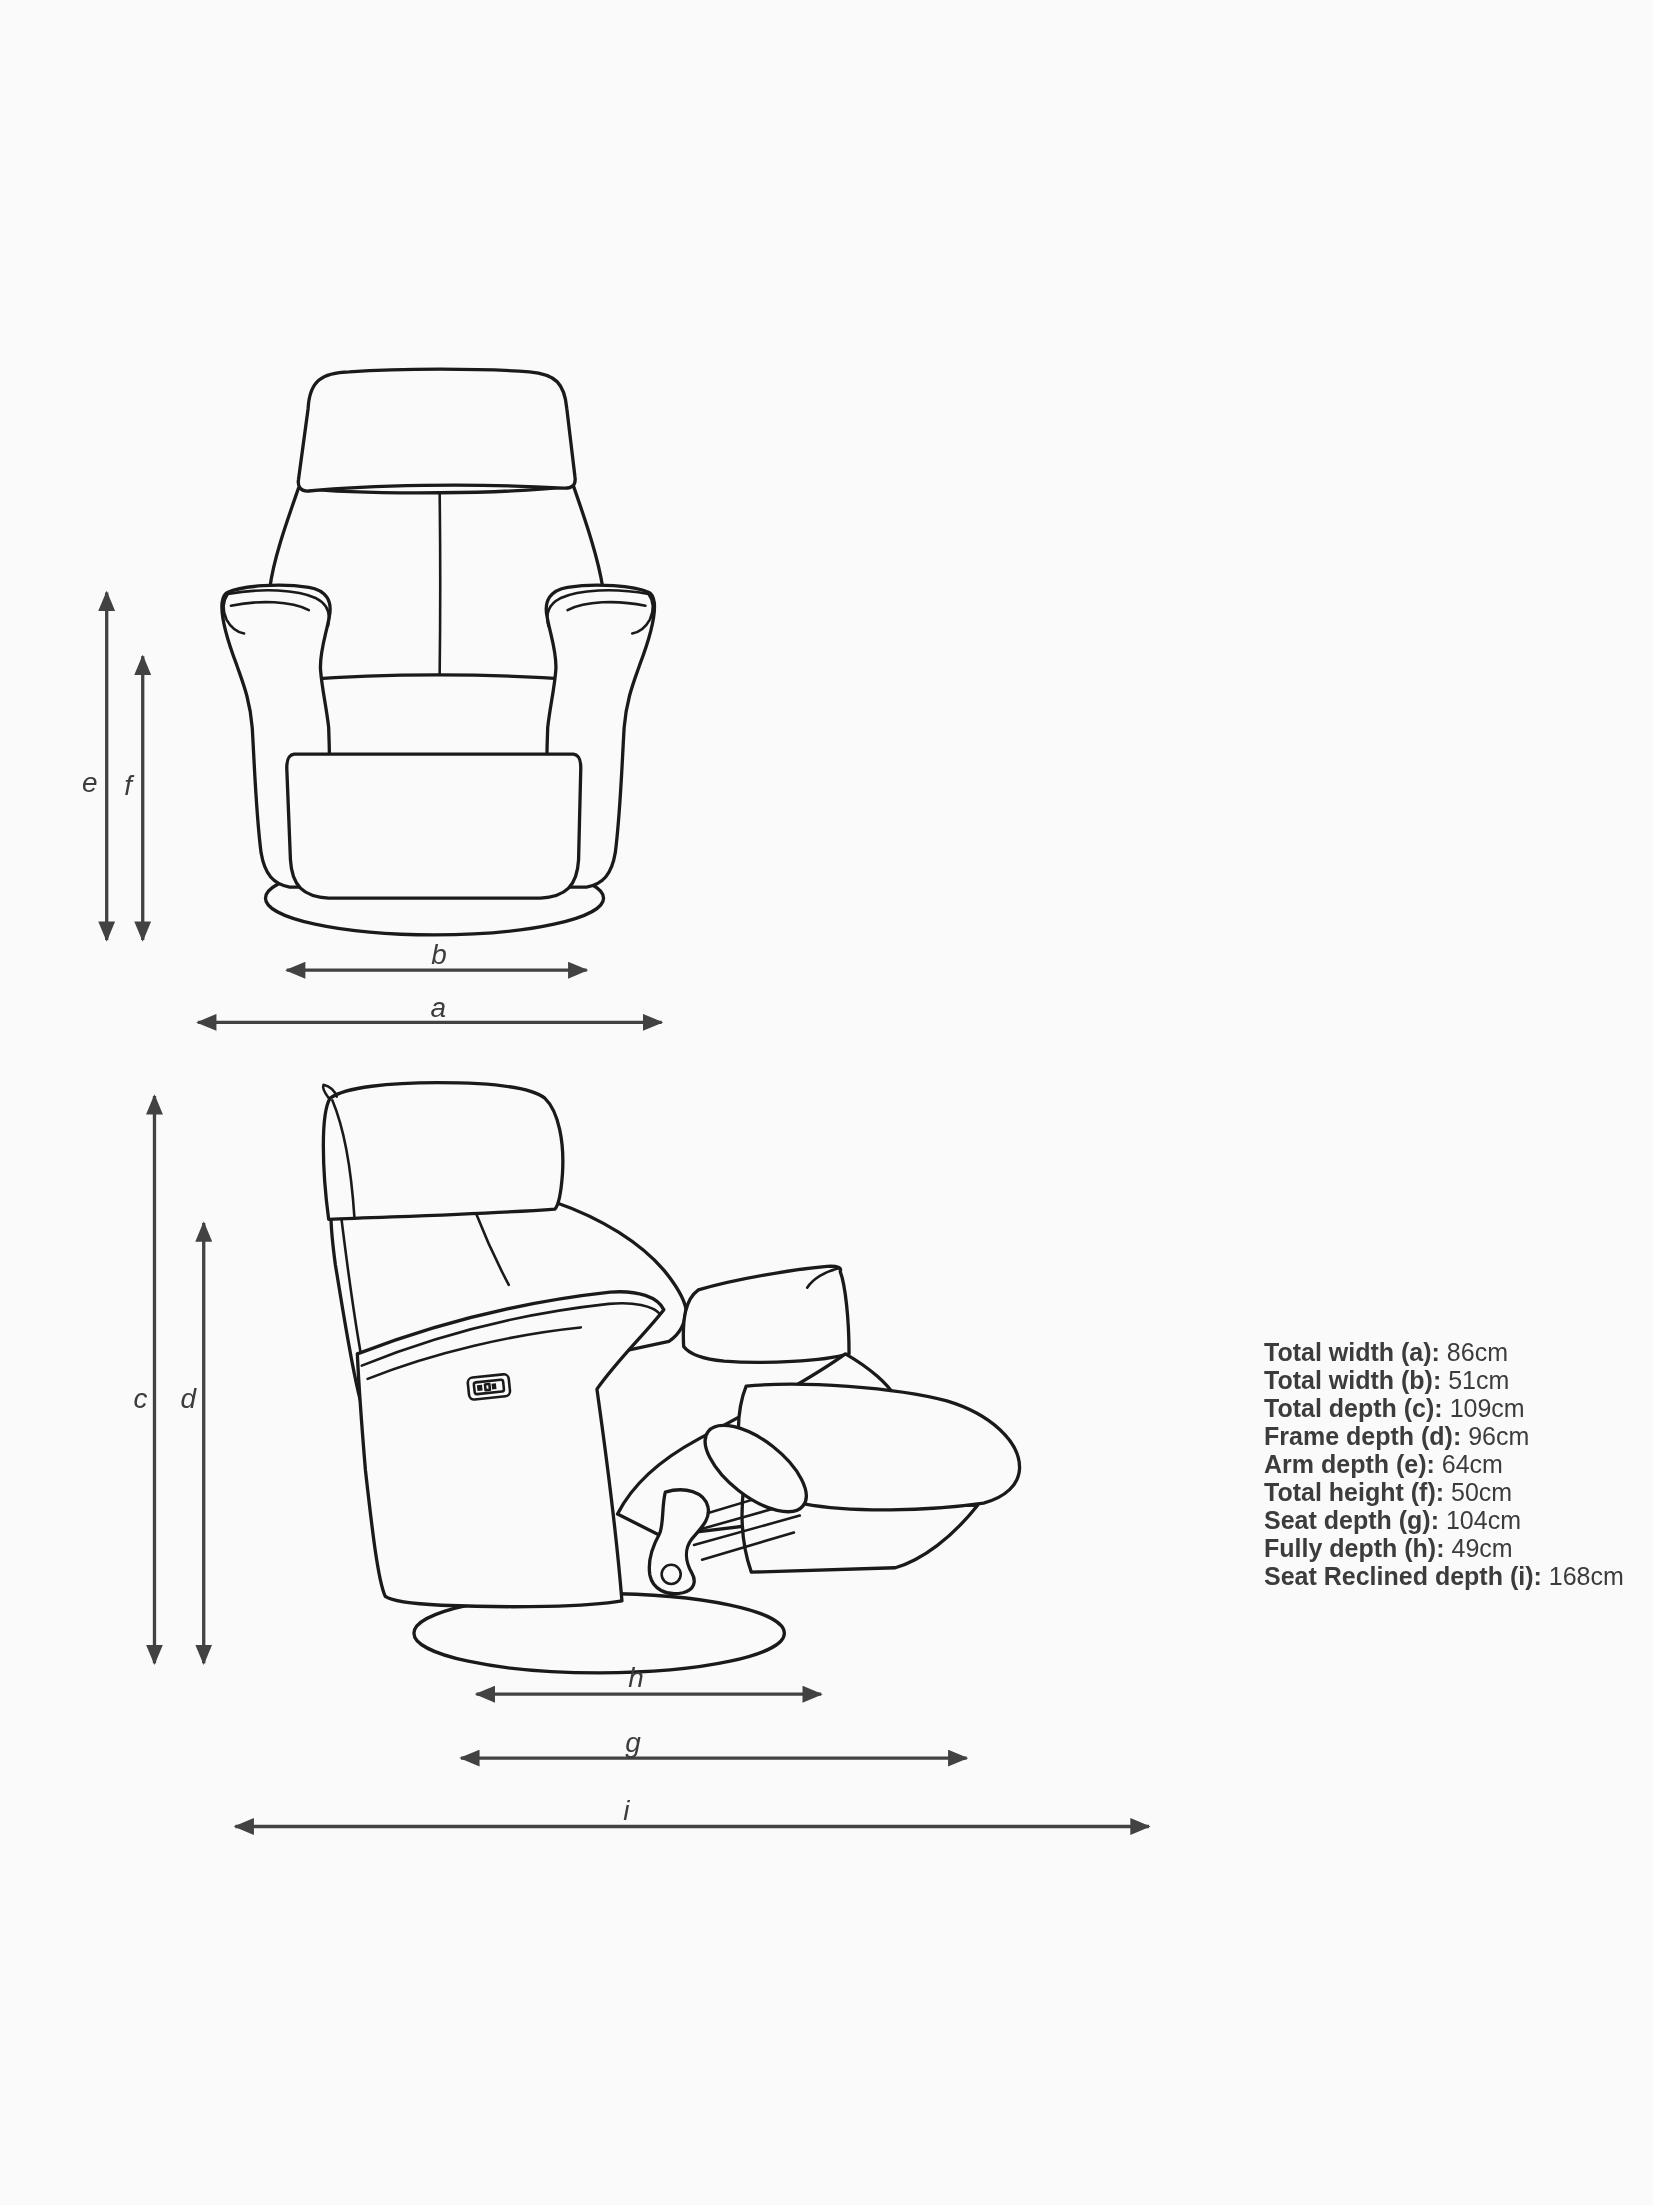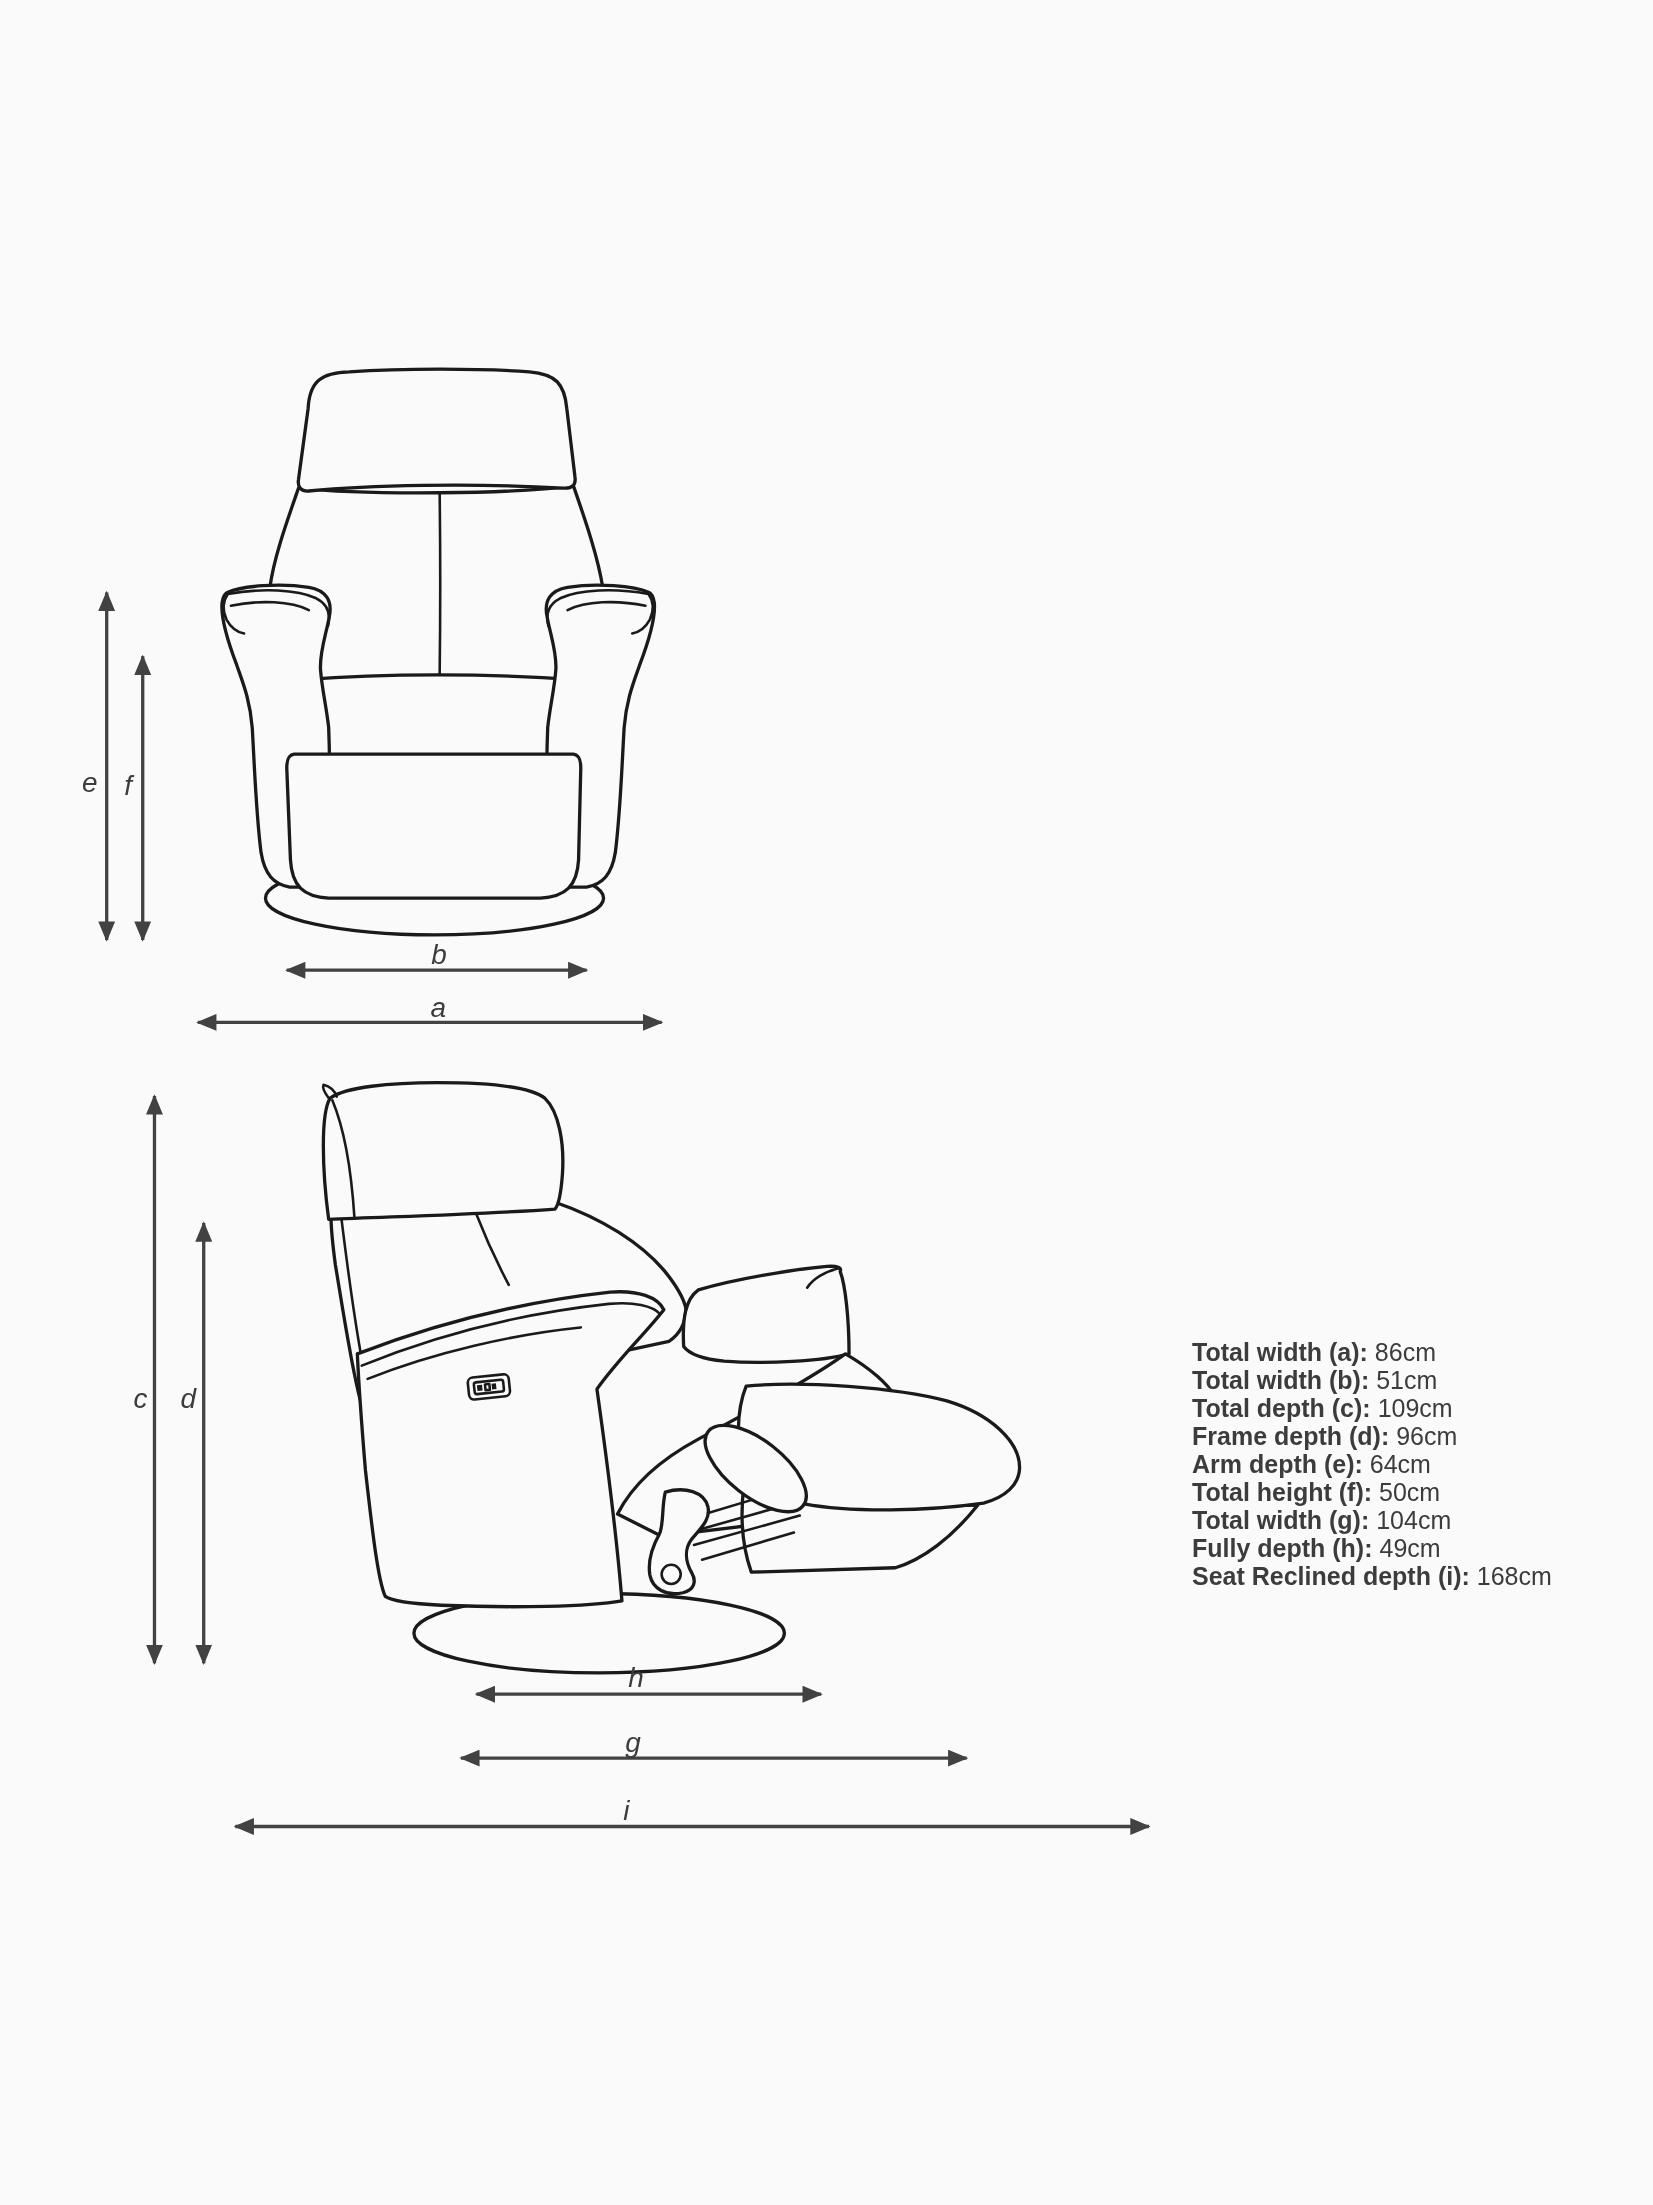--- a/index.html
+++ b/index.html
@@ -4,21 +4,21 @@
 <title>Recliner dimensions diagram</title>
 <style>
   html,body{margin:0;padding:0;}
   body{
     width:1654px;height:2205px;position:relative;overflow:hidden;
     background:#fafafa;
     font-family:"Liberation Sans", sans-serif;
   }
   #scene{position:absolute;left:0;top:0;}
   .spec-list{
-    position:absolute;left:1192px;top:1338px;
+    position:absolute;left:1264px;top:1338px;
     color:#3c3c3c;font-size:25px;line-height:28px;white-space:nowrap;
   }
   .spec-label{font-weight:bold;}
   .dim-letter{
     font-style:italic;font-size:38px;fill:#3c3c3c;
     font-family:"Liberation Sans", sans-serif;
   }
   .chair{stroke:#1a1a1a;stroke-width:4.5;fill:none;stroke-linecap:round;stroke-linejoin:round;}
   .chair-fill{fill:#fafafa;}
   .seam{stroke-width:3.5;}
@@ -235,17 +235,17 @@
   </g>
 </svg>
 
 <div class="spec-list">
     <div><span class="spec-label">Total width (a):</span><span> 86cm</span></div>
     <div><span class="spec-label">Total width (b):</span><span> 51cm</span></div>
     <div><span class="spec-label">Total depth (c):</span><span> 109cm</span></div>
     <div><span class="spec-label">Frame depth (d):</span><span> 96cm</span></div>
     <div><span class="spec-label">Arm depth (e):</span><span> 64cm</span></div>
     <div><span class="spec-label">Total height (f):</span><span> 50cm</span></div>
-    <div><span class="spec-label">Total width (g):</span><span> 104cm</span></div>
+    <div><span class="spec-label">Seat depth (g):</span><span> 104cm</span></div>
     <div><span class="spec-label">Fully depth (h):</span><span> 49cm</span></div>
     <div><span class="spec-label">Seat Reclined depth (i):</span><span> 168cm</span></div>
   </div>
 
 
 </body></html>

